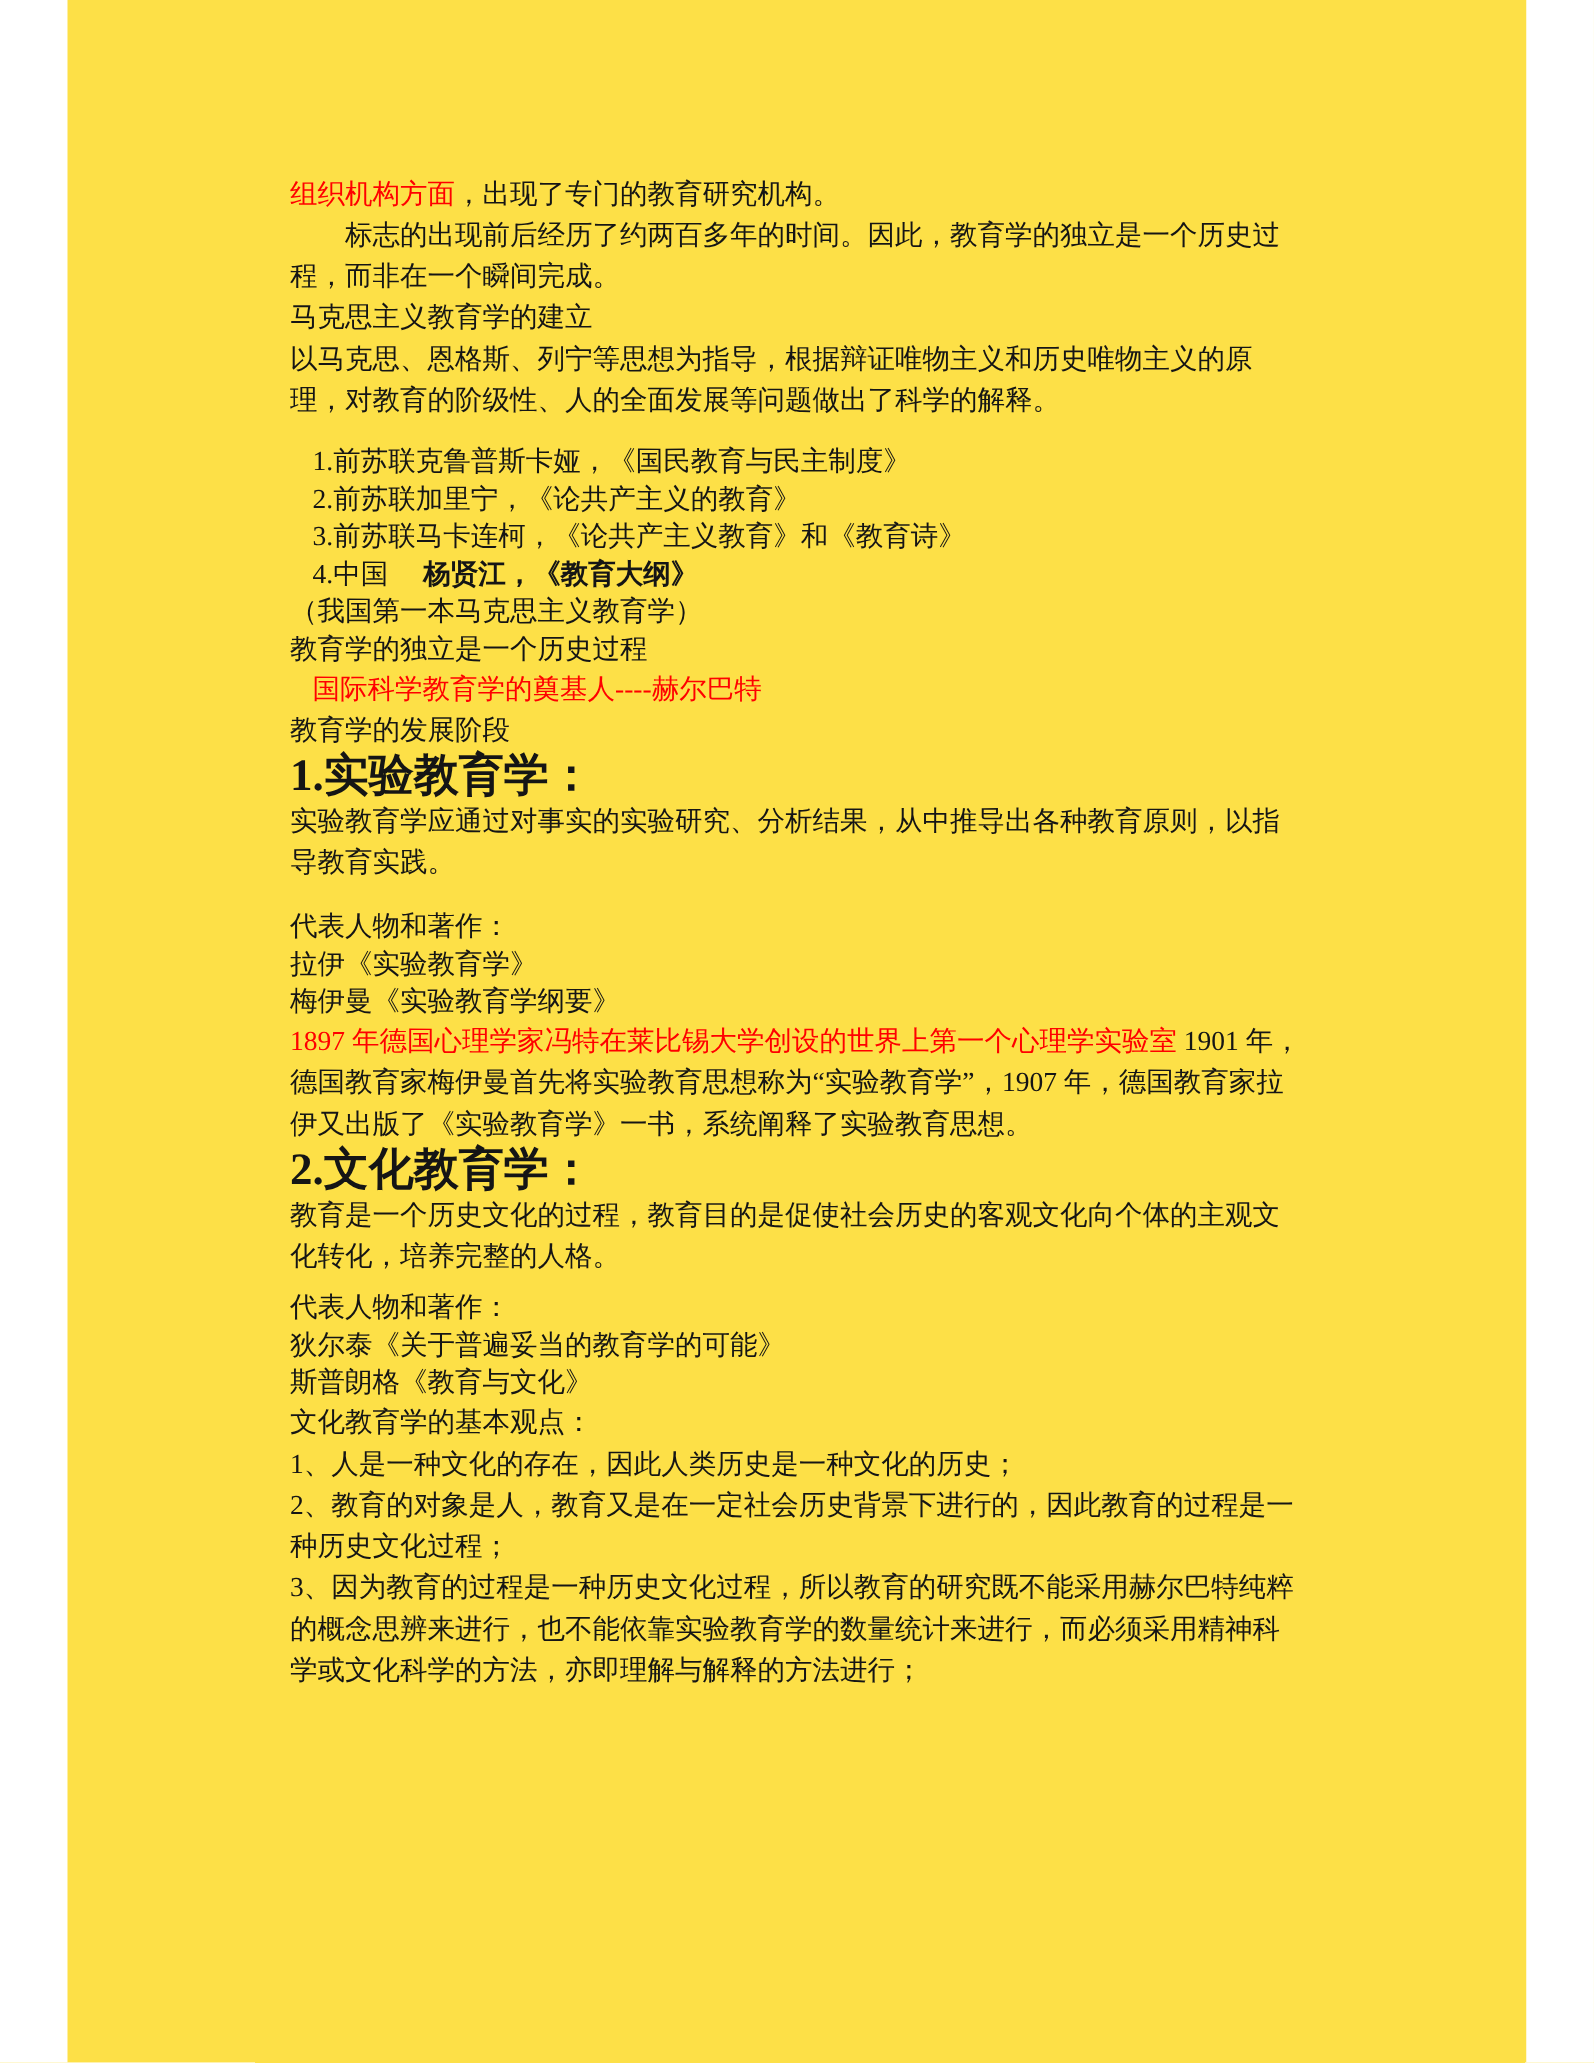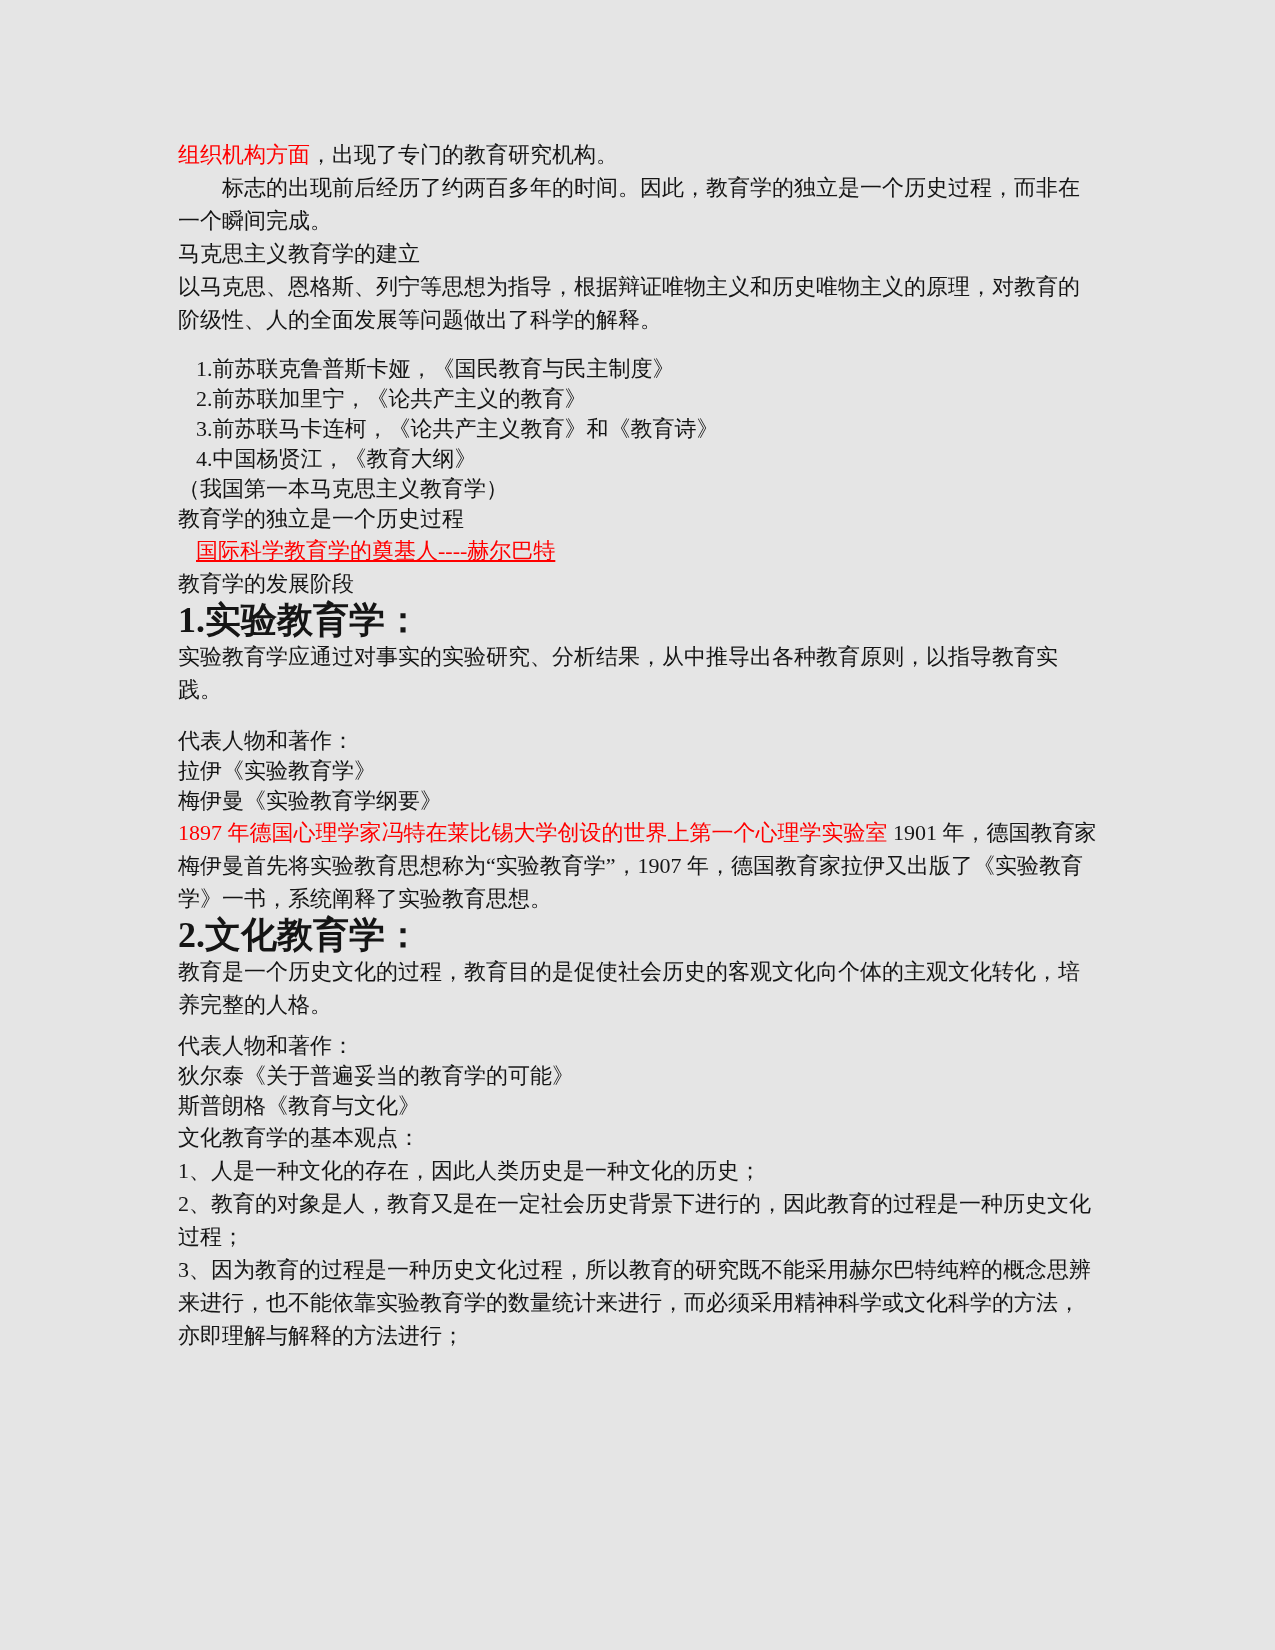--- a/index.html
+++ b/index.html
@@ -2,24 +2,24 @@
 <html lang="zh"><head>
 <meta charset="utf-8">
 <style>
   html, body {
     margin: 0;
     padding: 0;
     background: #ffffff;
   }
   .page {
     position: relative;
-    width: 1275px;
+    width: 1167px;
     height: 1650px;
     margin: 0 auto;
-    background: #e5e5e5;
+    background: #fde047;
     box-sizing: border-box;
     padding: 138px 177px 40px 178px;
     overflow: hidden;
     font-family: "Liberation Serif", "DejaVu Serif", serif;
     font-size: 22px;
     line-height: 33px;
     color: #151515;
   }
   .page p { margin: 0; }
 
@@ -28,24 +28,24 @@
     font-family: "Liberation Sans", "DejaVu Sans", sans-serif;
     font-weight: normal;
   }
 
   .p-indent2 { text-indent: 44px; margin-top: 26px; }
 
   .h-sub { margin-top: 20px; }
 
   .list-block { margin-top: 18px; line-height: 30px; }
   .list-item { padding-left: 18px; }
-  .list-item .b { font-family: "Liberation Sans", "DejaVu Sans", sans-serif; font-weight: normal; }
+  .list-item .b { font-family: "Liberation Sans", "DejaVu Sans", sans-serif; font-weight: bold; margin-left: 28px; }
   .after-list { line-height: 30px; }
 
-  .founder-line { margin-top: 18px; padding-left: 18px; text-decoration: underline; }
+  .founder-line { margin-top: 18px; padding-left: 18px; }
 
   .h-stages { margin-top: 44px; }
 
   .h-big {
     font-size: 36px;
     line-height: 40px;
     font-weight: bold;
     font-family: "Liberation Serif", "DejaVu Serif", serif;
     margin-top: 28px;
     margin-bottom: 3px;

